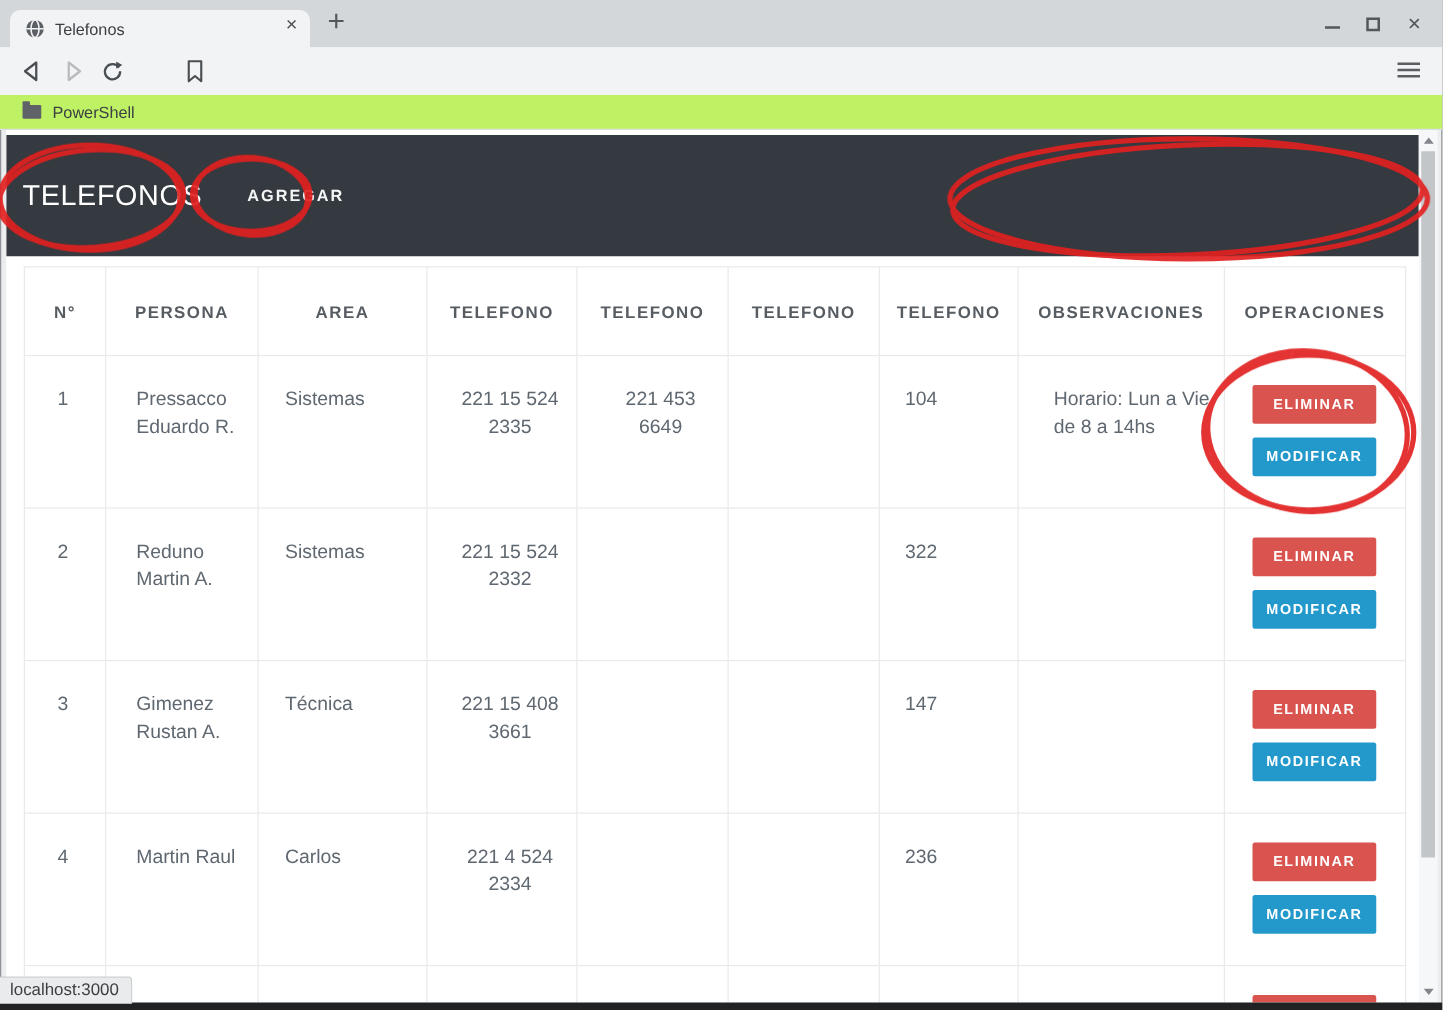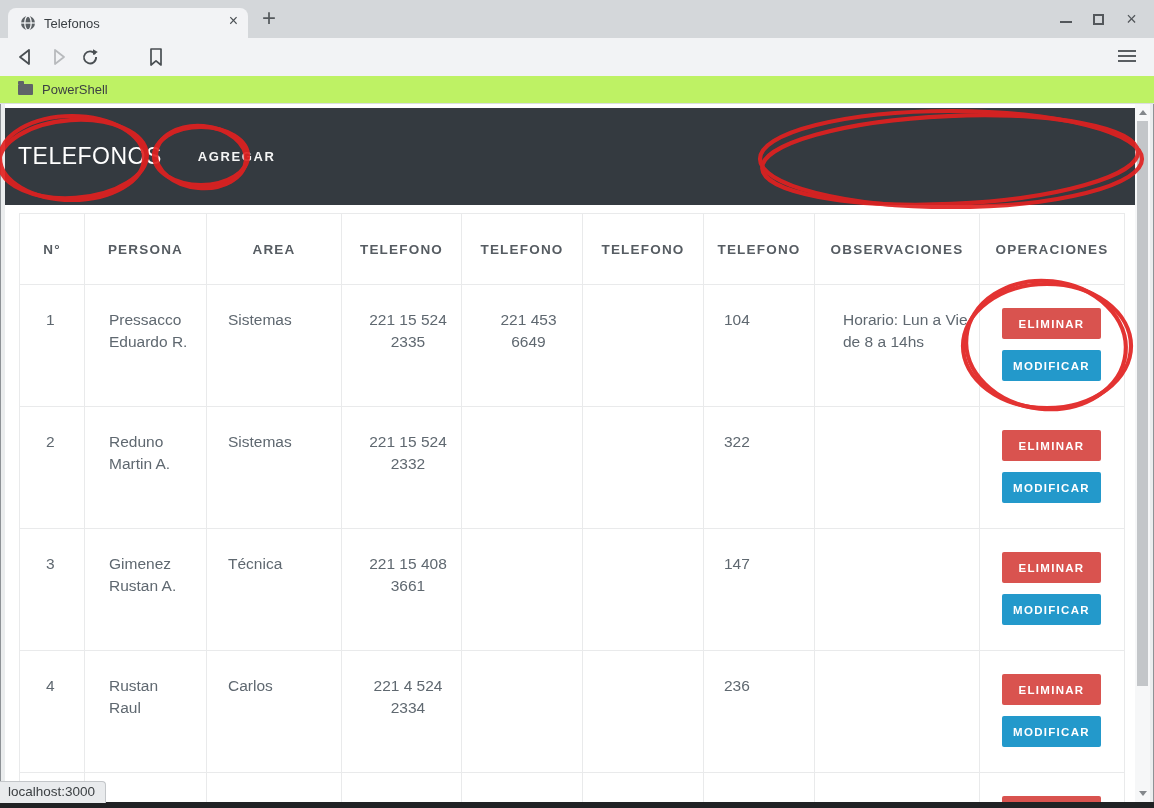--- a/index.html
+++ b/index.html
@@ -256,21 +256,21 @@
         <td class="c-interno">147</td>
         <td class="c-obs"></td>
         <td class="c-ops">
           <button class="action-btn btn-danger">ELIMINAR</button>
           <button class="action-btn btn-info">MODIFICAR</button>
         </td>
       </tr>
 
       <tr>
         <td class="c-num">4</td>
-        <td class="c-persona">Rustan Raul</td>
+        <td class="c-persona">Martin Raul</td>
         <td class="c-area">Carlos</td>
         <td class="c-tel">221 4 524 2334</td>
         <td class="c-tel"></td>
         <td class="c-tel"></td>
         <td class="c-interno">236</td>
         <td class="c-obs"></td>
         <td class="c-ops">
           <button class="action-btn btn-danger">ELIMINAR</button>
           <button class="action-btn btn-info">MODIFICAR</button>
         </td>

